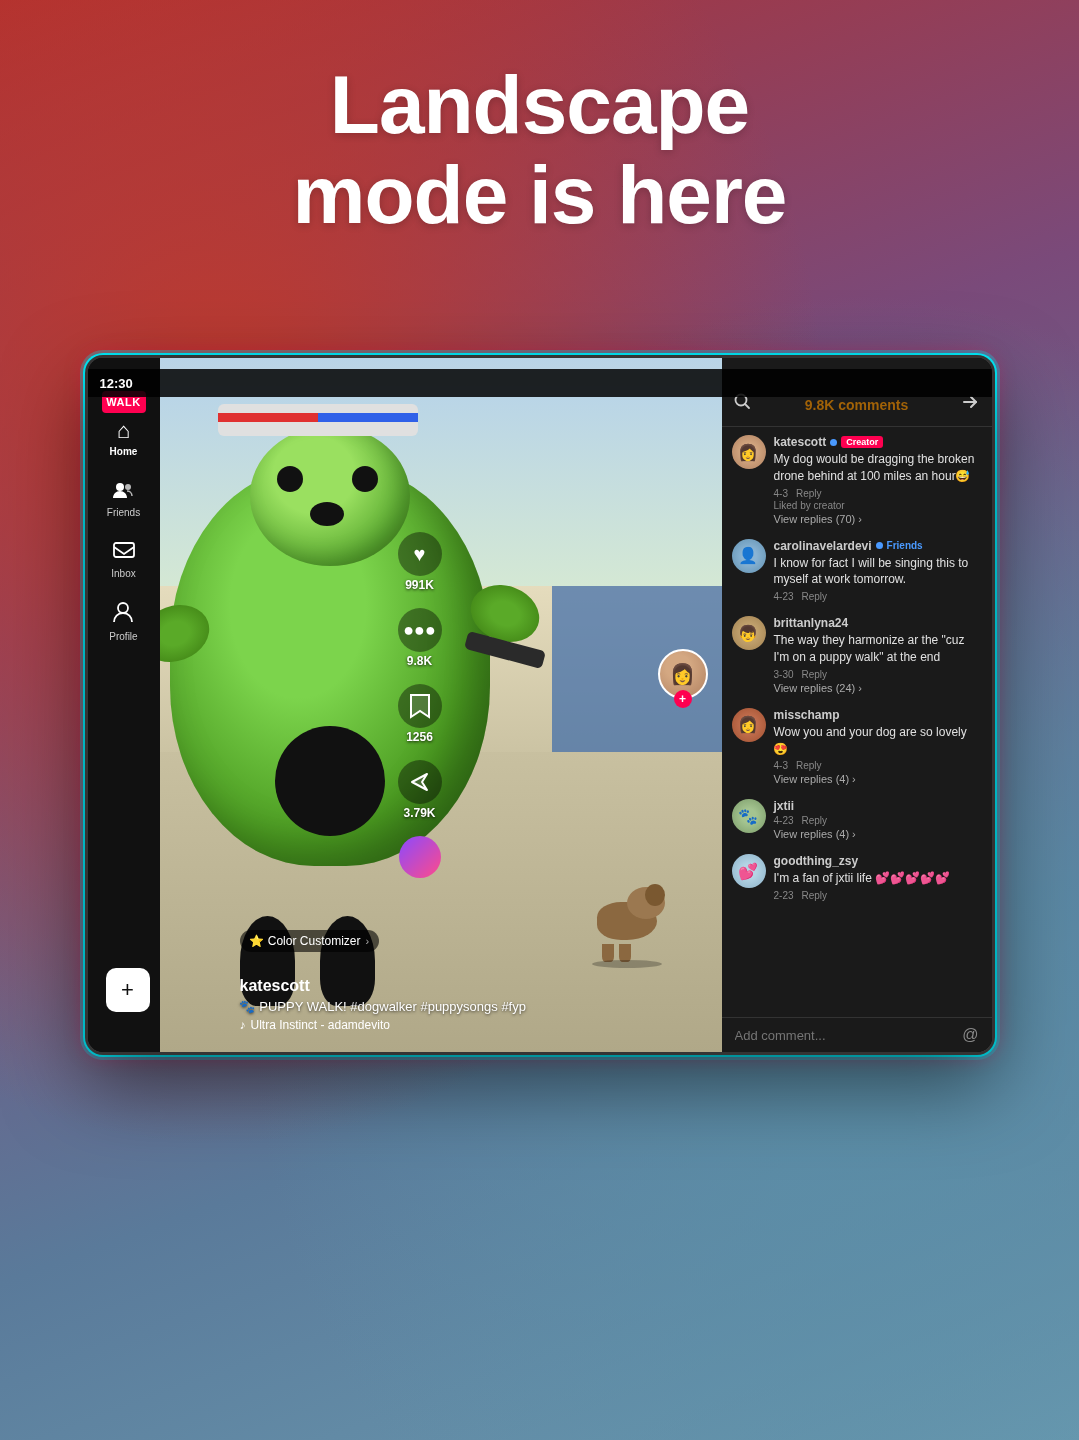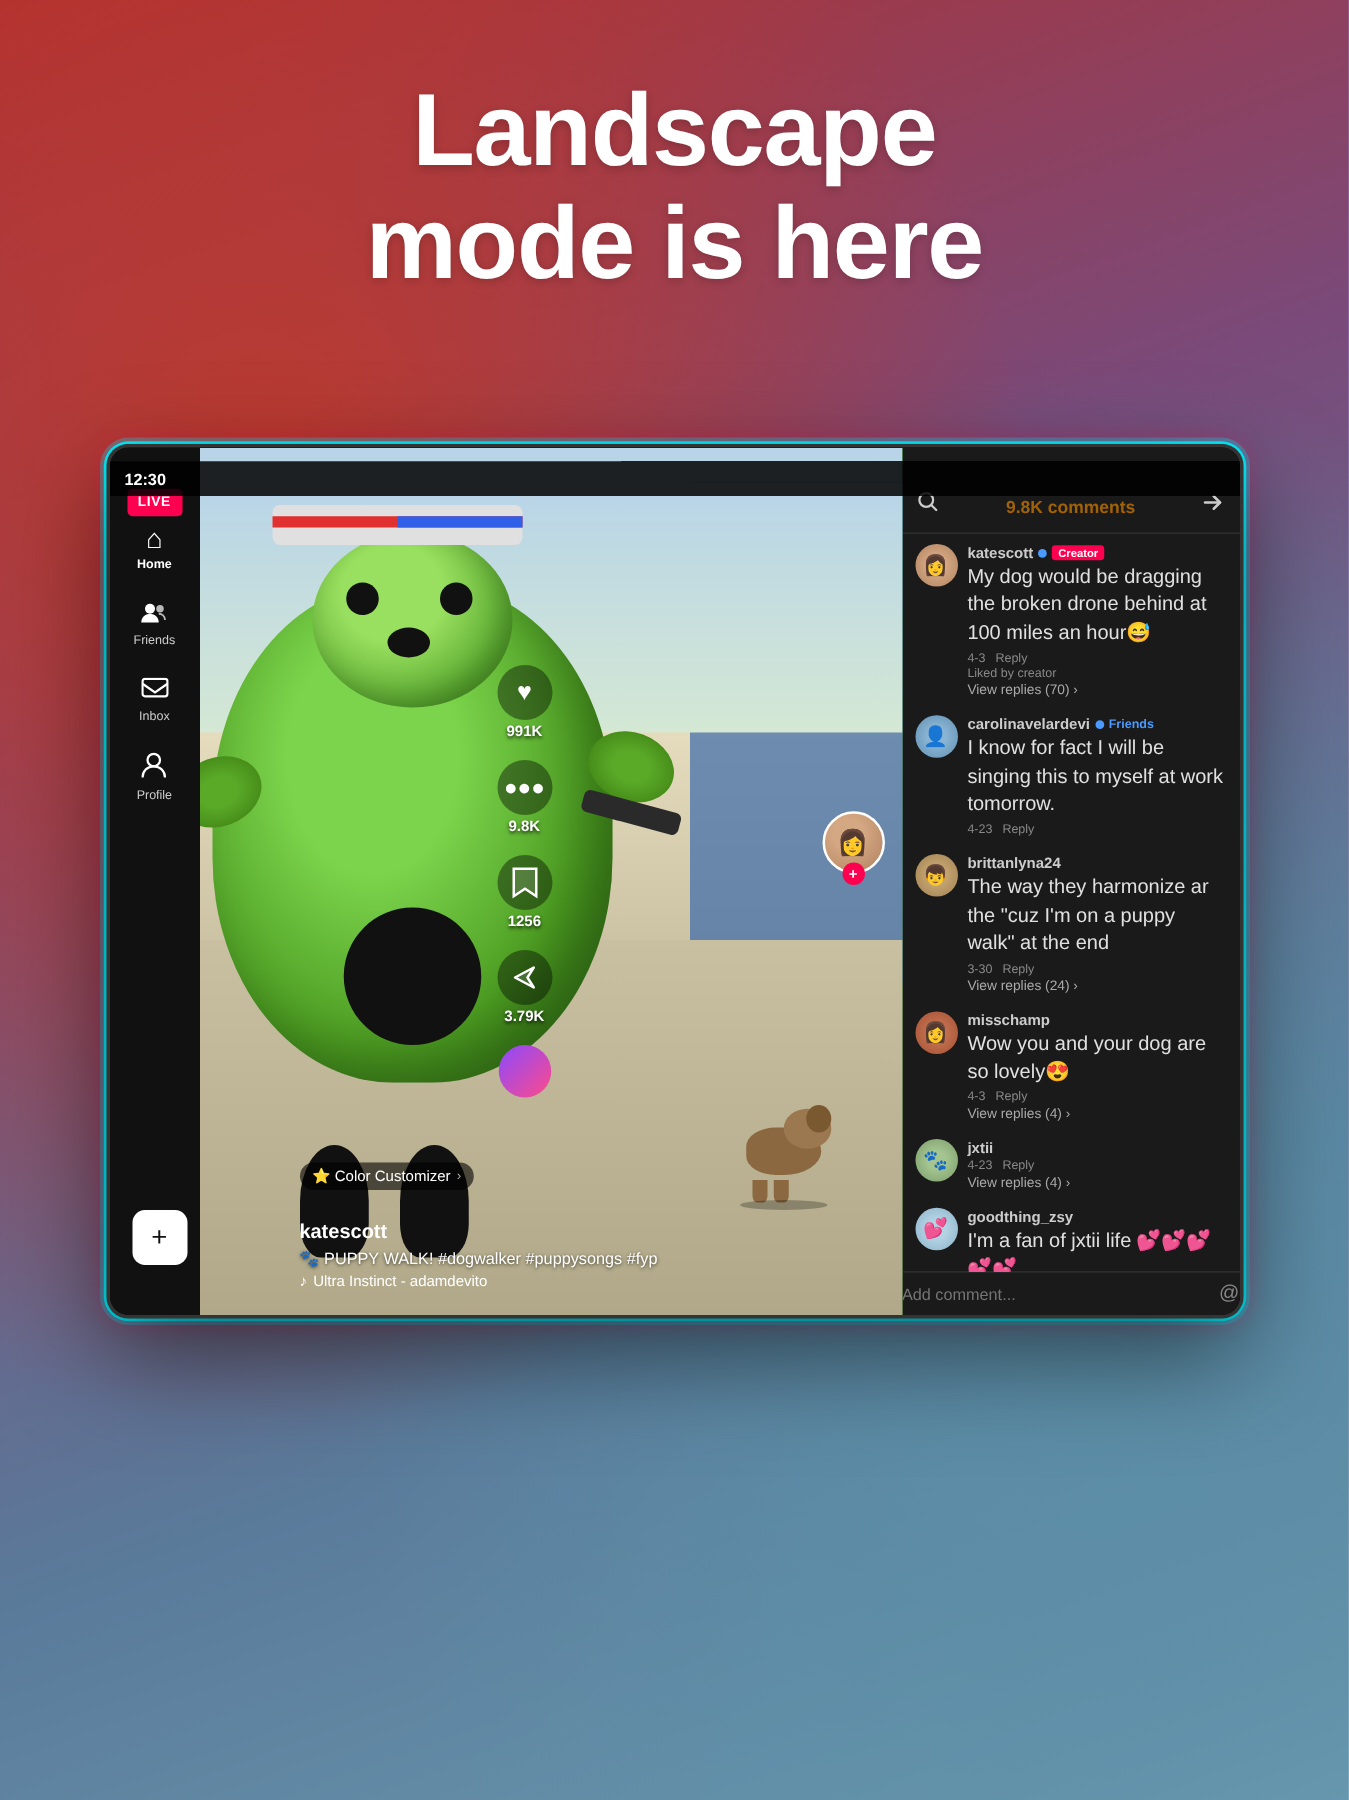--- a/index.html
+++ b/index.html
@@ -292,21 +292,21 @@
     .creator-badge {
       background: #ff0050;
       color: white;
       font-size: 9px;
       padding: 1px 5px;
       border-radius: 3px;
       font-weight: 700;
     }
     .comment-text {
       color: #e0e0e0;
-      font-size: 16px;
+      font-size: 12px;
       line-height: 1.4;
       margin-bottom: 3px;
     }
     .comment-meta {
       color: #888;
       font-size: 10px;
       display: flex;
       align-items: center;
       gap: 8px;
     }
@@ -331,21 +331,21 @@
     }
     .blue-dot {
       width: 8px; height: 8px;
       background: #4a9aff;
       border-radius: 50%;
       display: inline-block;
     }
 
     
     .comment-input-area {
-      padding: 8px 0;
+      padding: 8px 13px;
       border-top: 1px solid #333;
       display: flex;
       align-items: center;
       gap: 8px;
     }
     .comment-input {
       flex: 1;
       background: transparent;
       border: none;
       color: #888;
@@ -418,21 +418,21 @@
 </div>
 
 <div class="device-frame">
   <div class="tiktok-app">
 
     <div class="status-bar">
       <span class="status-time">12:30</span>
     </div>
 
     <div class="sidebar">
-      <div class="sidebar-live-badge">LIVE</div>
+      <div class="sidebar-live-badge">WALK</div>
 
       <div style="margin-top: 20px;"></div>
 
       <div class="nav-item active">
         <div class="nav-icon">⌂</div>
         <div class="nav-label">Home</div>
       </div>
 
       <div class="nav-item">
         <div class="nav-icon">

